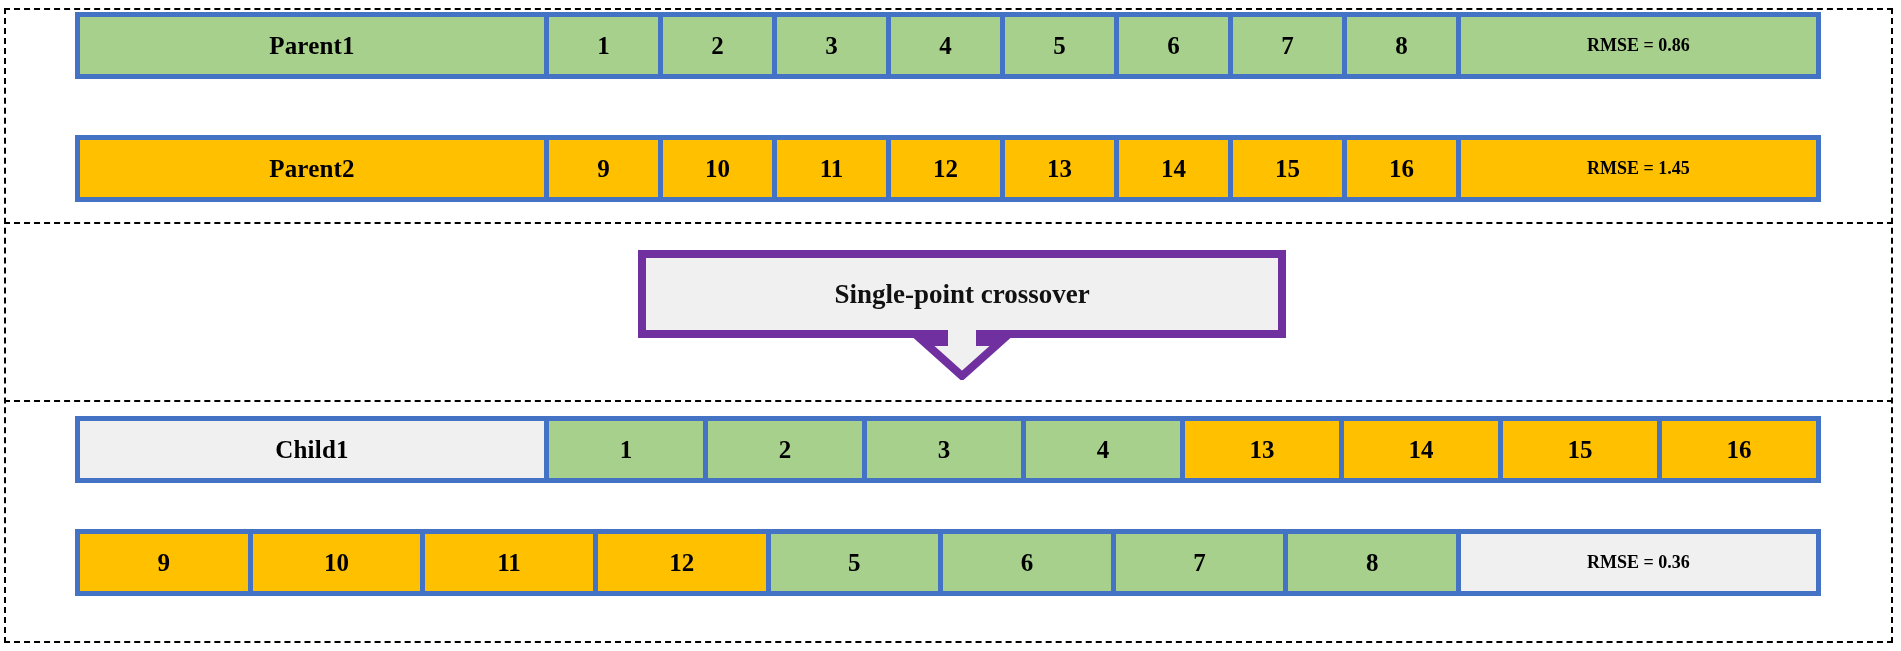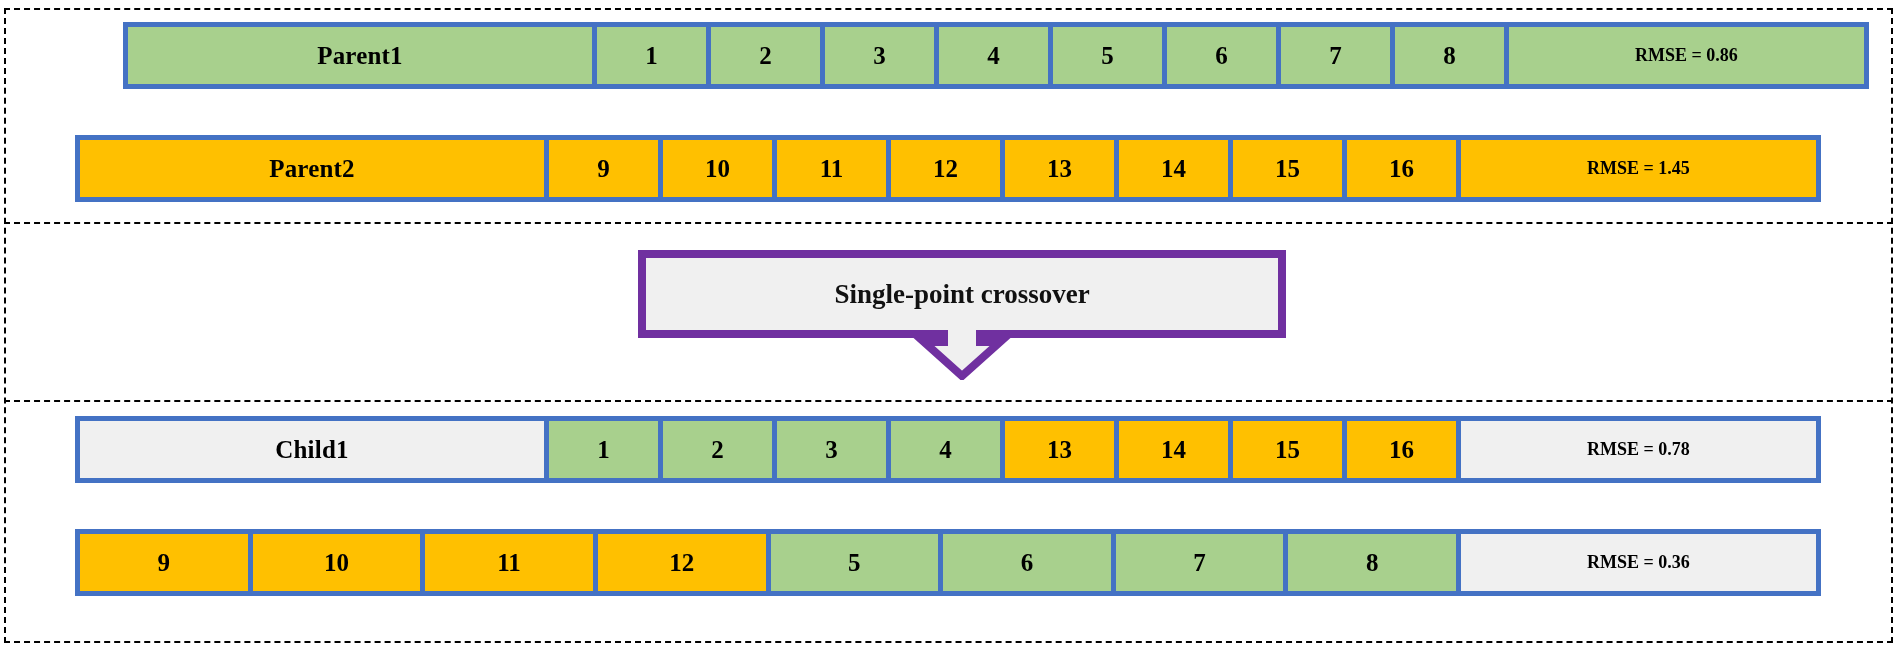--- a/index.html
+++ b/index.html
@@ -51,21 +51,21 @@
     position: absolute;
     left: 75px;
     width: 1746px;
     height: 67px;
     box-sizing: border-box;
     border: 5px solid #4472C4;
     display: flex;
     align-items: stretch;
     background: #F0F0F0;
   }
-  #row-parent1 { top: 22px; margin-left: 48px; }
+  #row-parent1 { top: 12px; }
   #row-parent2 { top: 135px; }
   #row-child1  { top: 416px; }
   #row-child2  { top: 529px; }
 
   .cell {
     display: flex;
     align-items: center;
     justify-content: center;
     font-weight: bold;
     color: #000000;
@@ -178,21 +178,20 @@
   <div class="chrom-row" id="row-child1">
       <div class="cell cell-label bg-gray">Child1</div>
       <div class="cell cell-gene bg-green">1</div>
       <div class="cell cell-gene bg-green">2</div>
       <div class="cell cell-gene bg-green">3</div>
       <div class="cell cell-gene bg-green">4</div>
       <div class="cell cell-gene bg-orange">13</div>
       <div class="cell cell-gene bg-orange">14</div>
       <div class="cell cell-gene bg-orange">15</div>
       <div class="cell cell-gene bg-orange">16</div>
-      <div class="cell cell-rmse bg-gray">RMSE = 0.78</div>
     </div>
   <div class="chrom-row" id="row-child2">
       <div class="cell cell-gene bg-orange">9</div>
       <div class="cell cell-gene bg-orange">10</div>
       <div class="cell cell-gene bg-orange">11</div>
       <div class="cell cell-gene bg-orange">12</div>
       <div class="cell cell-gene bg-green">5</div>
       <div class="cell cell-gene bg-green">6</div>
       <div class="cell cell-gene bg-green">7</div>
       <div class="cell cell-gene bg-green">8</div>

